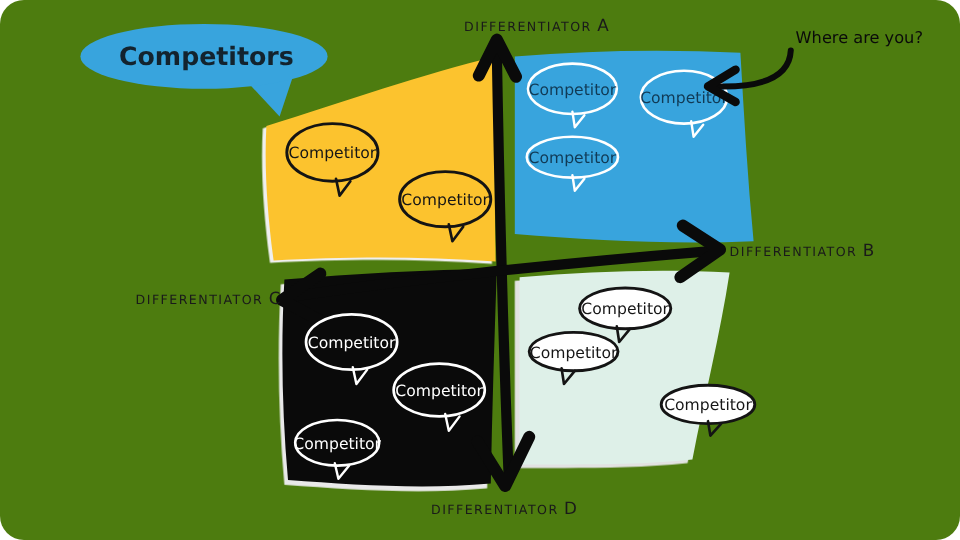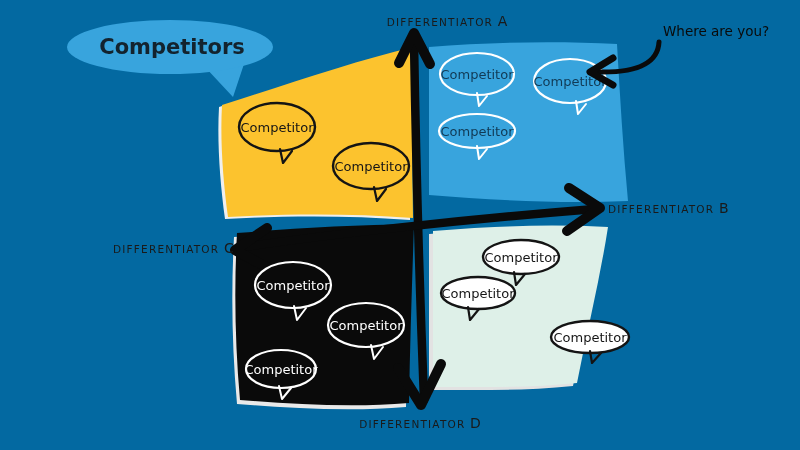--- a/index.html
+++ b/index.html
@@ -1,17 +1,17 @@
 <!DOCTYPE html>
 <html><head>
 <meta charset="utf-8">
 <style>
   html,body{margin:0;padding:0;background:#ffffff;}
-  .stage{position:relative;width:800px;height:450px;background:#0369a1;overflow:hidden;
-         font-family:"DejaVu Sans", sans-serif;}
+  .stage{position:relative;width:800px;height:450px;background:#4d7c0f;overflow:hidden;
+         font-family:"DejaVu Sans", sans-serif;border-radius:20px;}
   svg{display:block;}
   .quad{stroke:none;}
   .q-mint{filter:drop-shadow(-4px 3px 0 #e2e2e2);}
   .q-black{filter:drop-shadow(-3px 4px 0 #e9e9e9);}
   .q-yellow{filter:drop-shadow(-3px 2px 0 #efefef);}
   .axis-line{fill:none;stroke:#0a0a0a;stroke-width:8.5;stroke-linecap:round;}
   .axis-head{fill:none;stroke:#0a0a0a;stroke-width:10;stroke-linecap:round;stroke-linejoin:round;}
   .bubble-dark{stroke:#141414;stroke-width:2.4;}
   .bubble-light{stroke:#ffffff;stroke-width:2.2;}
   .tail-dark{fill:none;stroke:#141414;stroke-width:2.2;stroke-linecap:round;stroke-linejoin:round;}

